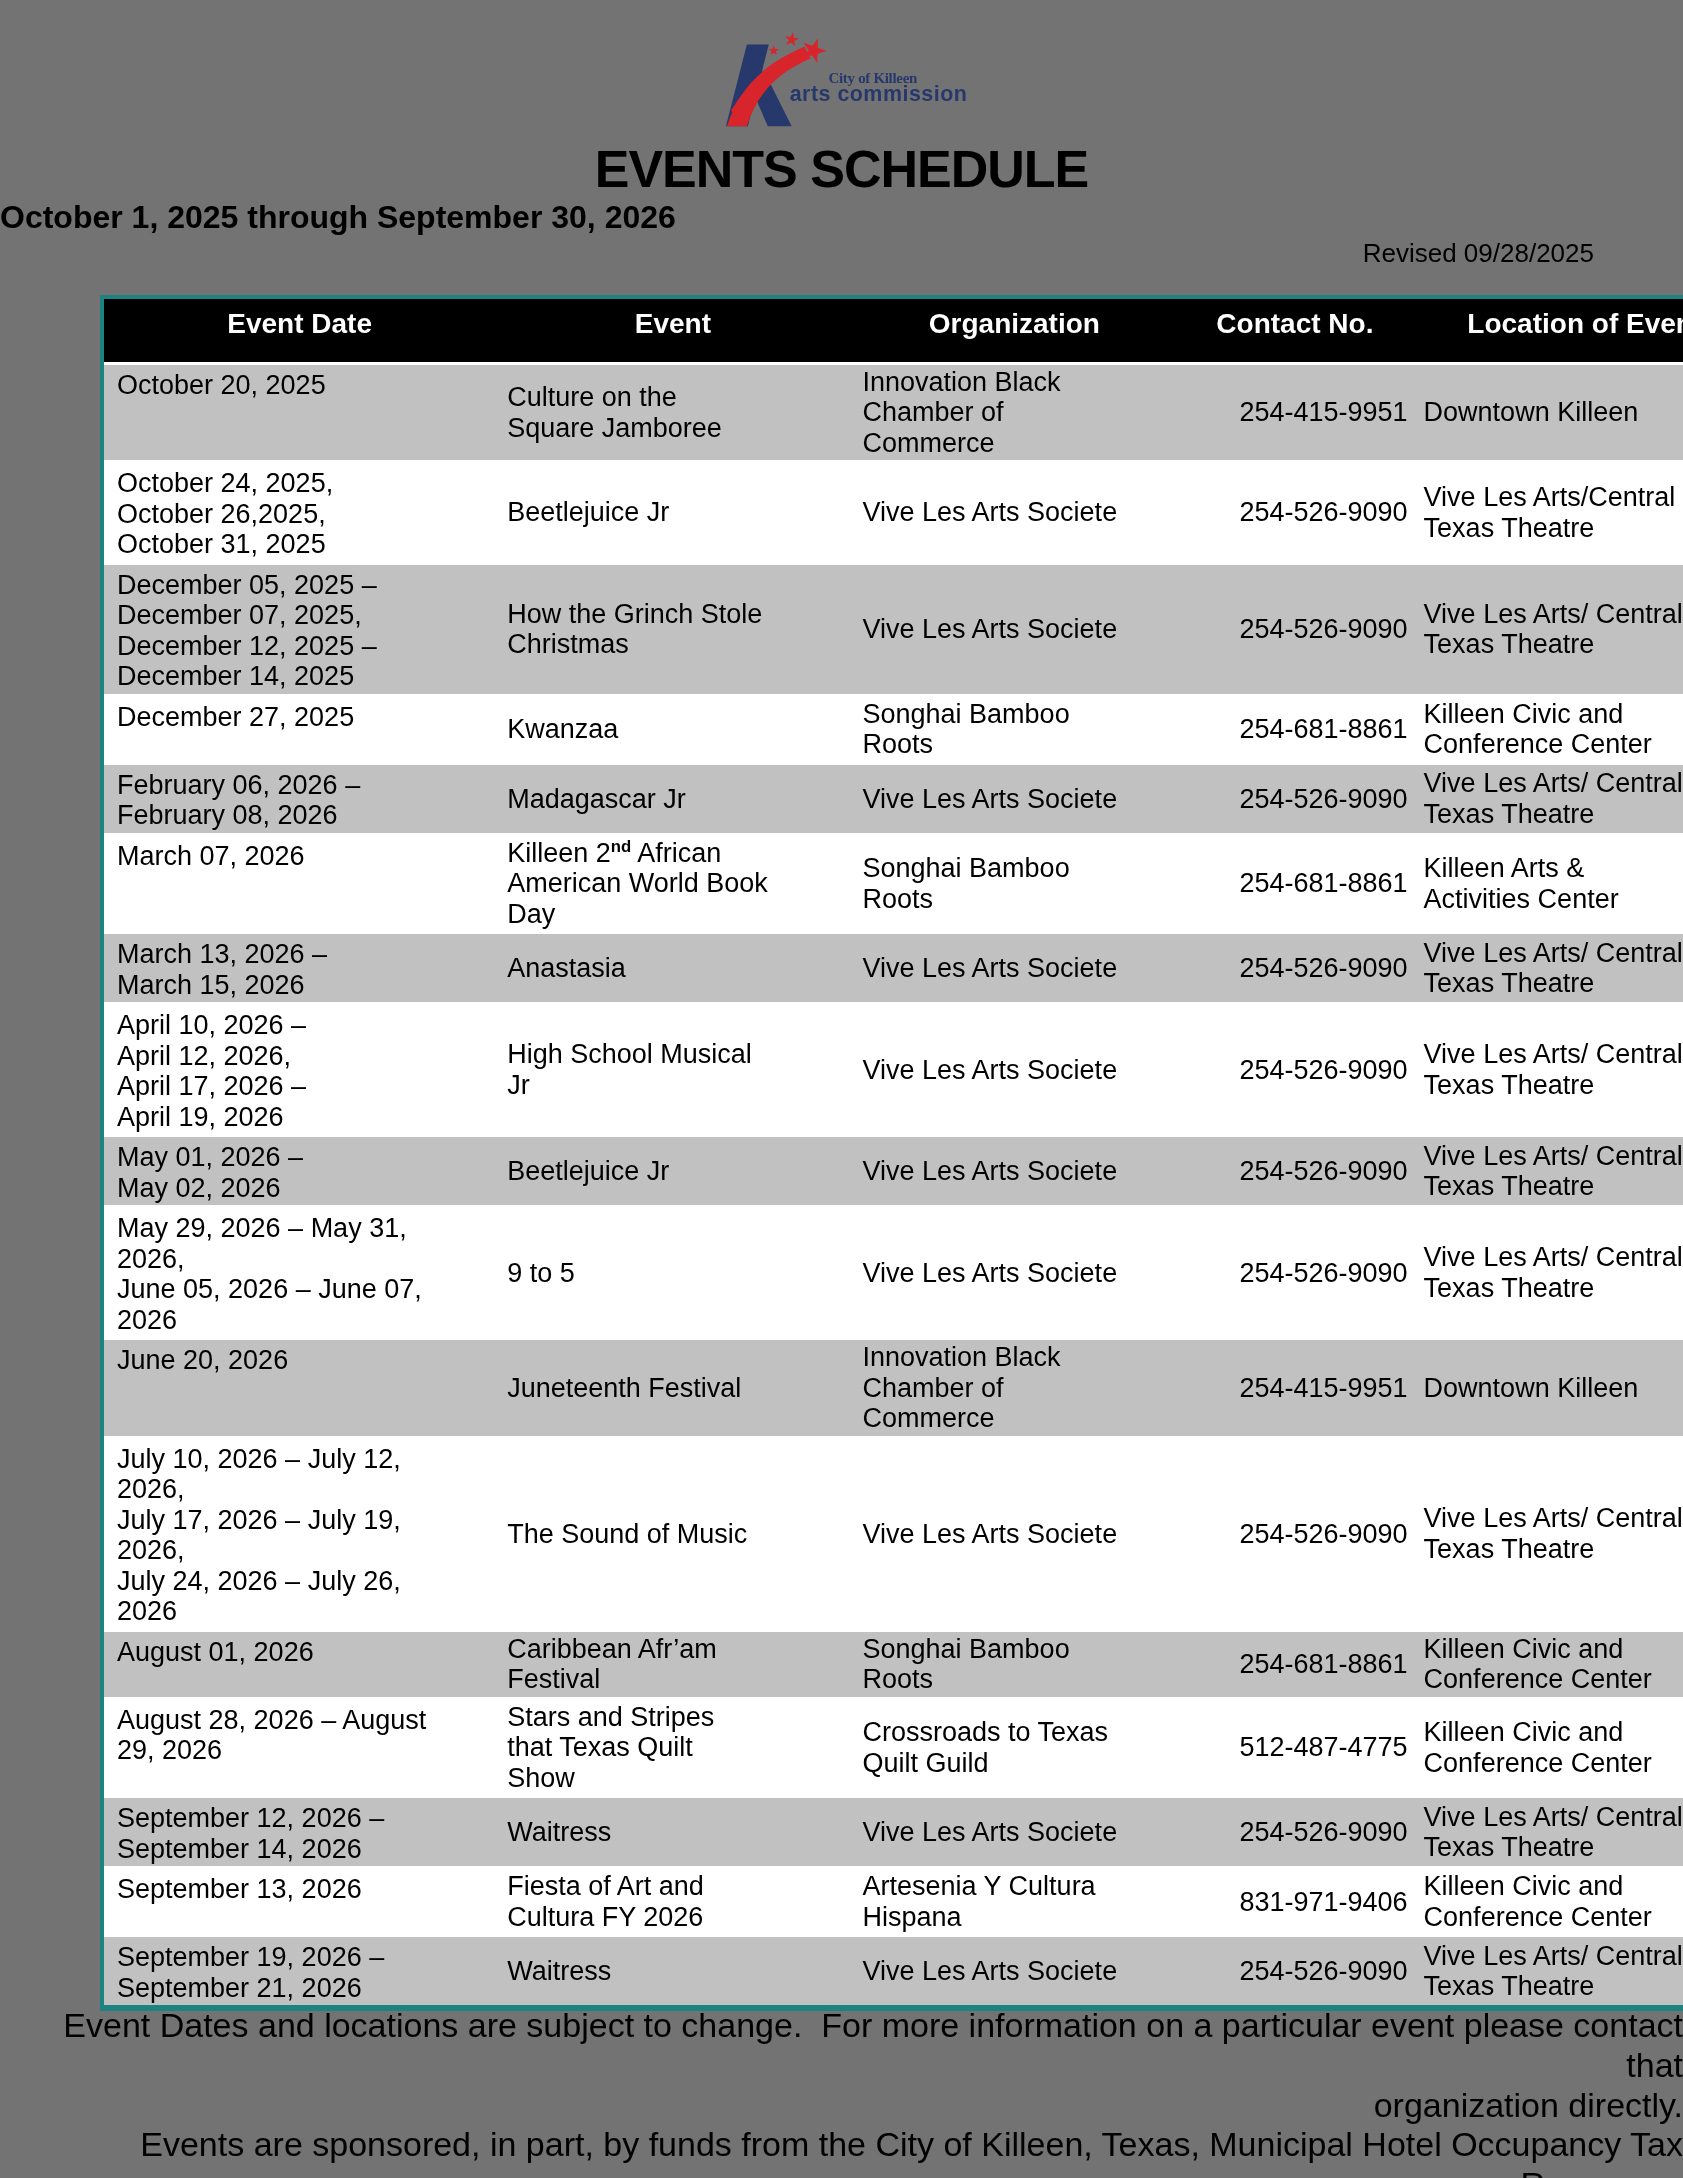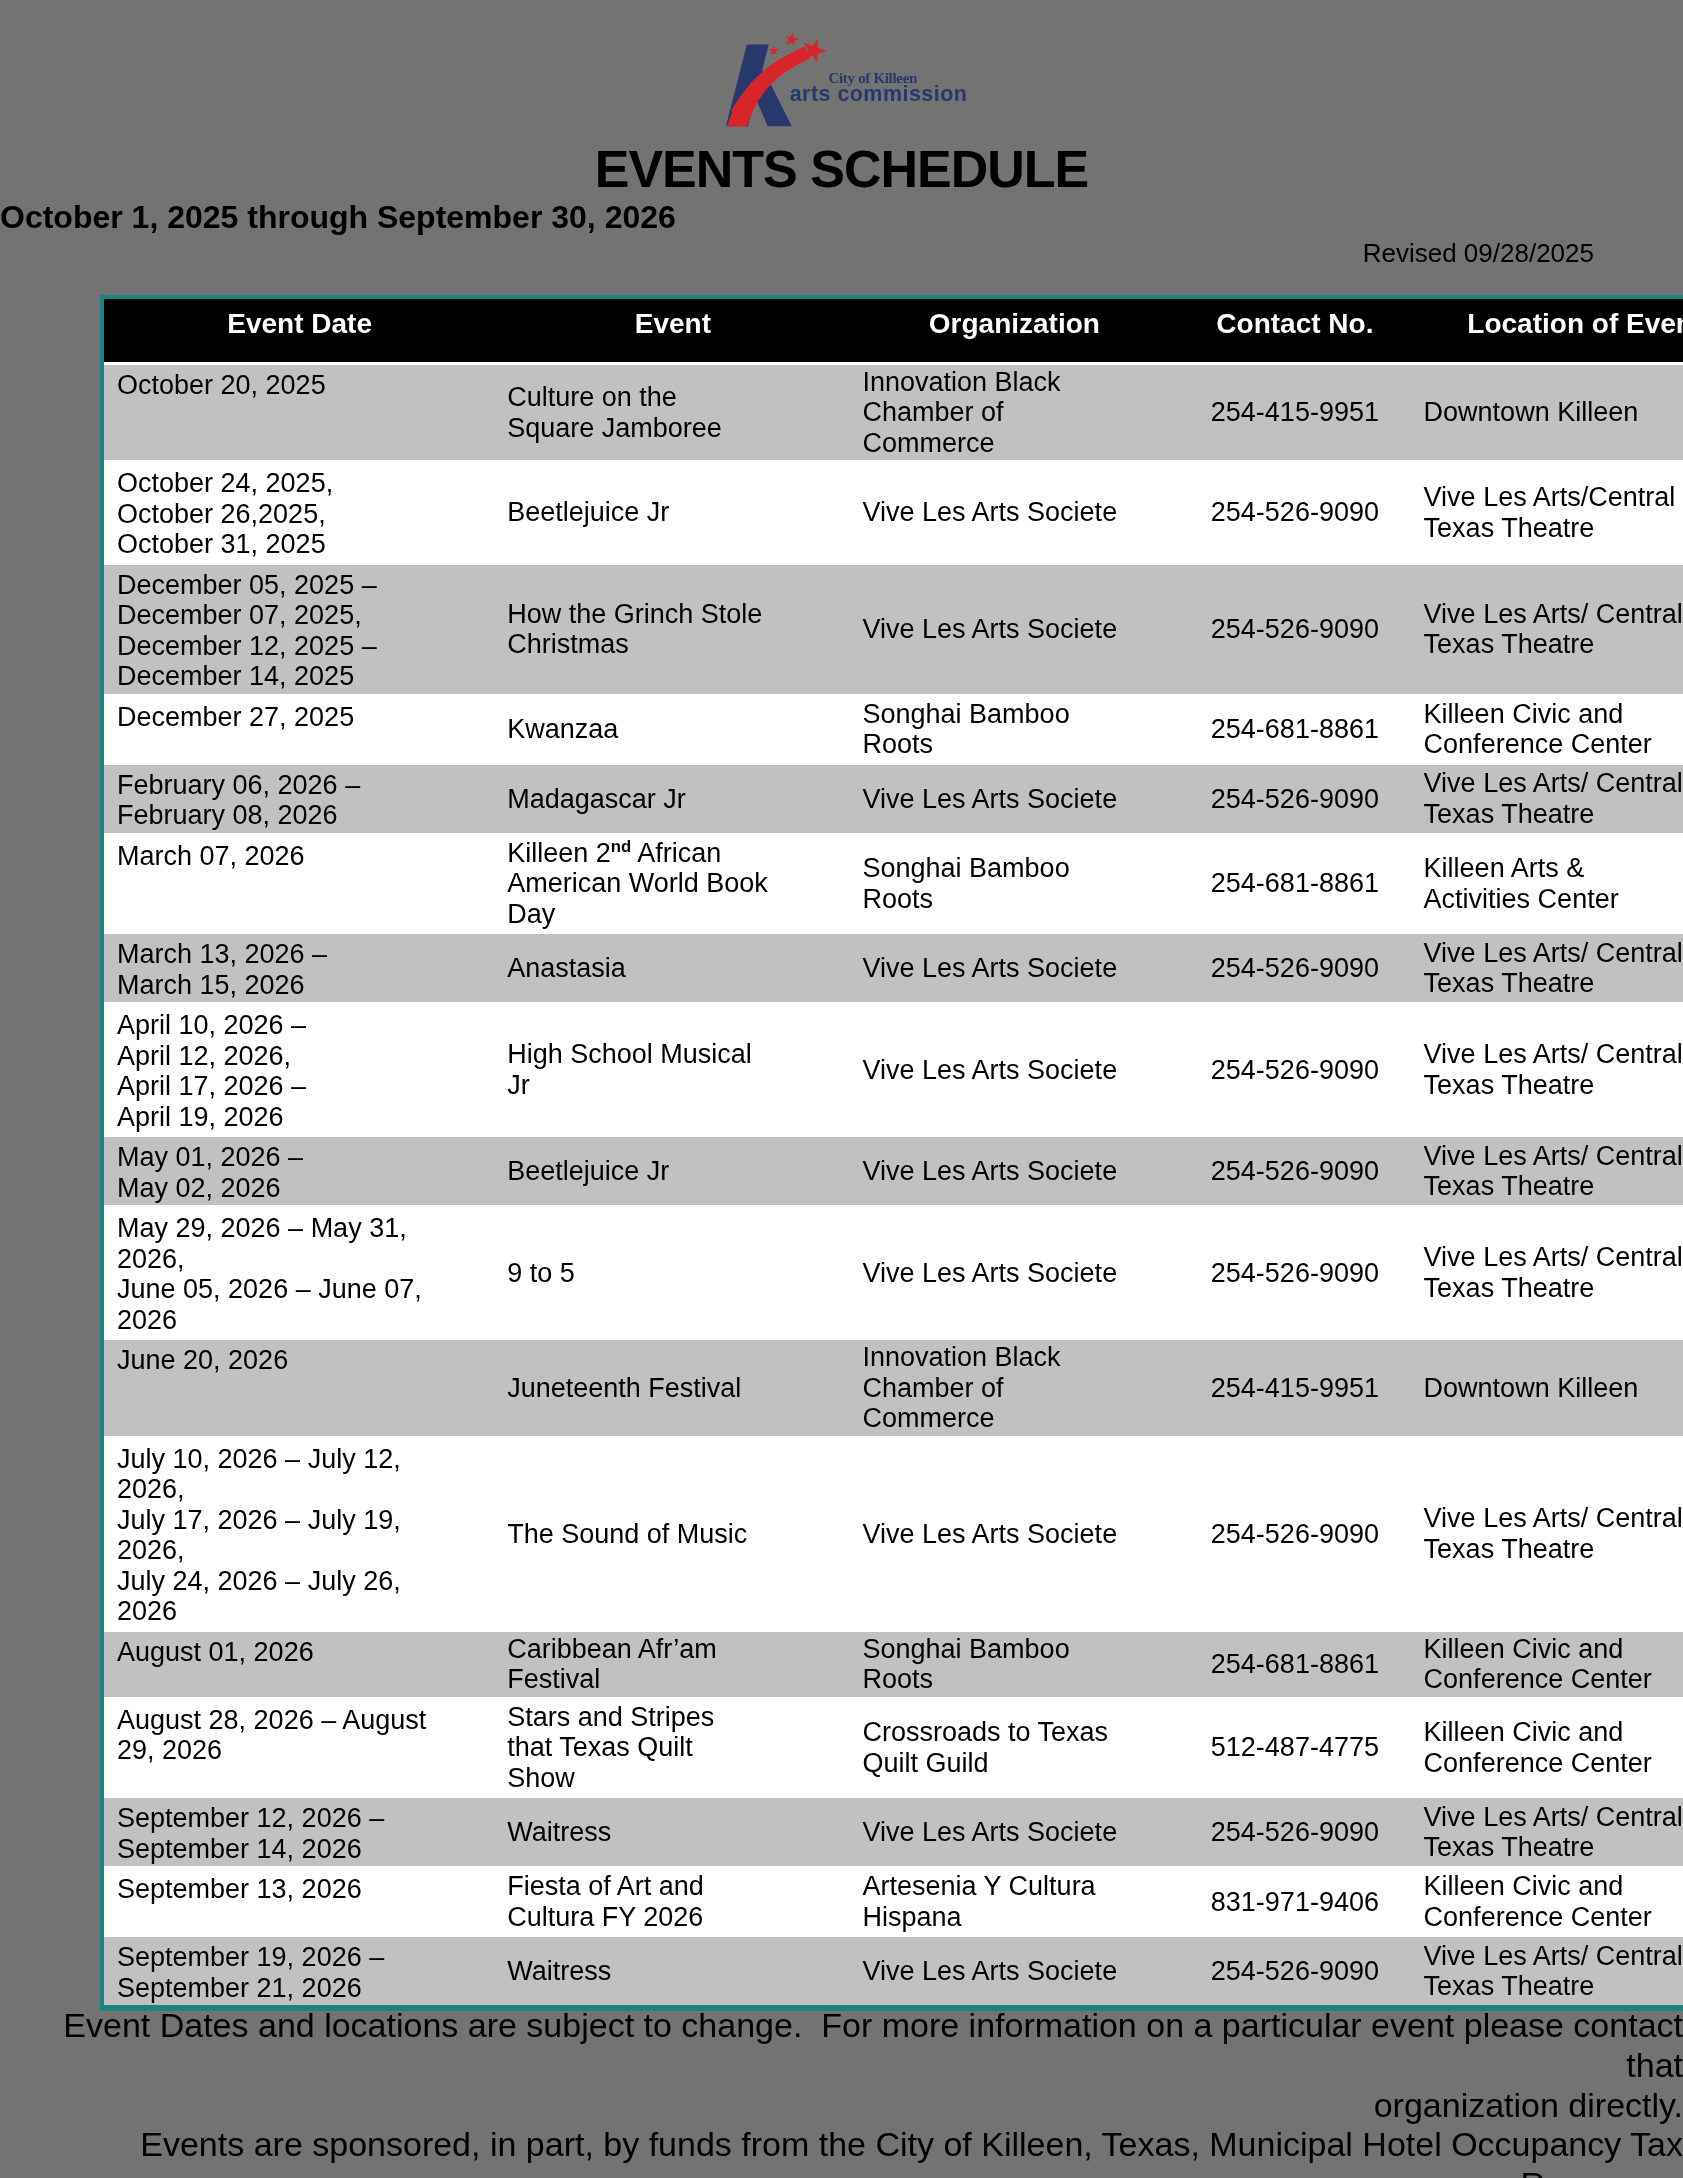--- a/index.html
+++ b/index.html
@@ -53,21 +53,21 @@
   tbody tr{border-top:3px solid #ffffff;}
   tbody tr:nth-child(odd){background:var(--row-gray);}
   tbody tr:nth-child(even){background:#ffffff;}
   td{
     font-size:27px;line-height:1.13;
     padding:2px 12px;vertical-align:middle;
     white-space:pre-line;overflow-wrap:break-word;
   }
   td.c-date{vertical-align:top;padding-top:5px;padding-left:13px;}
   td.c-org{padding-right:8px;}
-  td.c-contact{text-align:center;padding-left:4px;padding-right:4px;}
+  td.c-contact{text-align:right;padding-left:4px;padding-right:4px;}
   td sup{font-size:0.62em;font-weight:700;line-height:0;vertical-align:super;}
 
   
   .footer{
     position:absolute;top:2006px;left:0;width:100%;
     text-align:right;font-size:34px;line-height:1.17;
     white-space:pre-wrap;
   }
 </style>
 </head>

